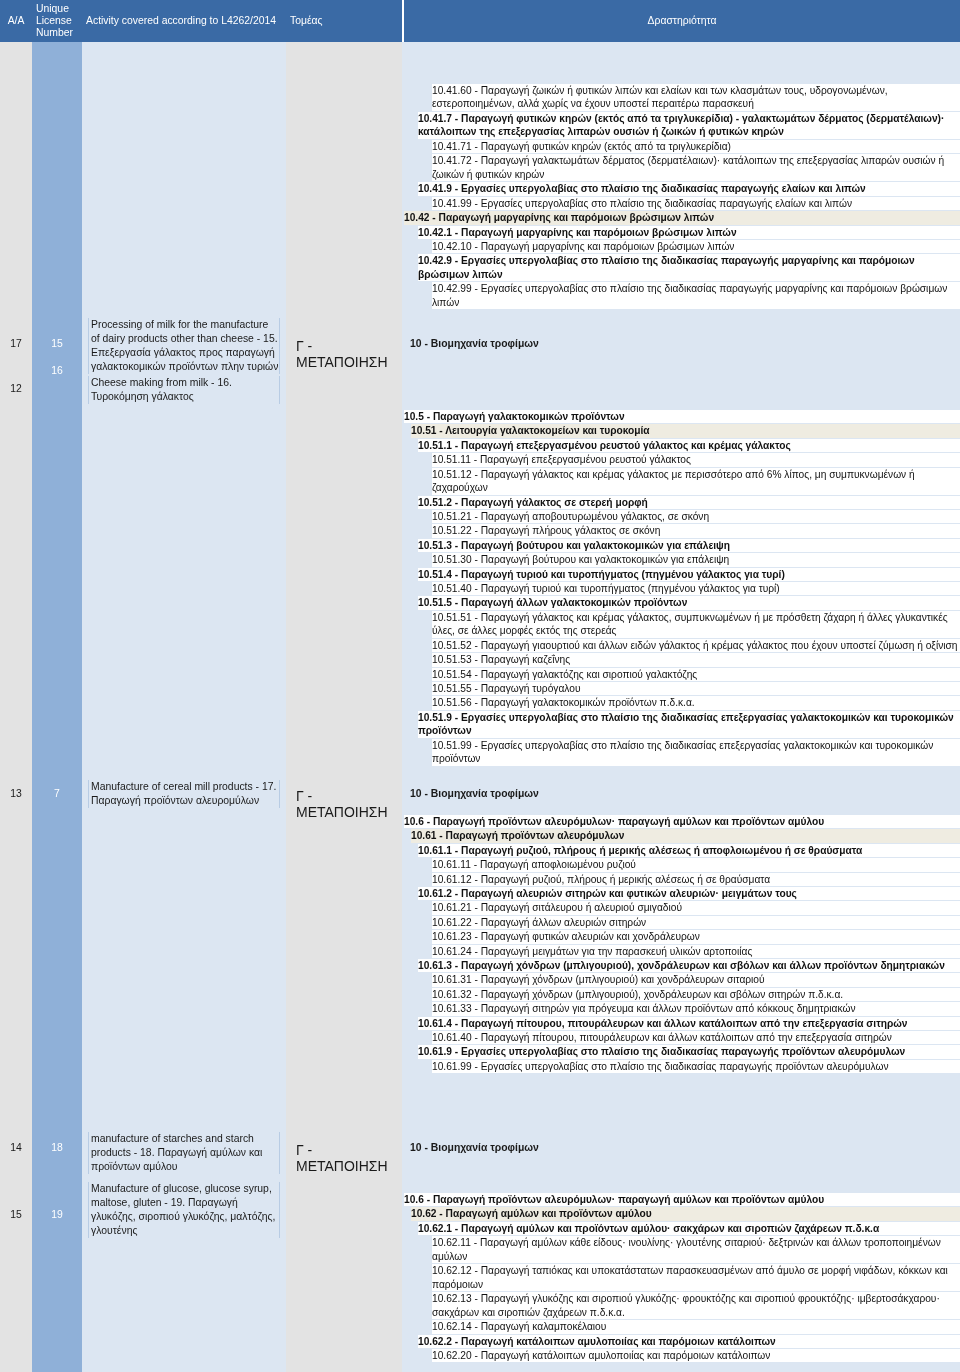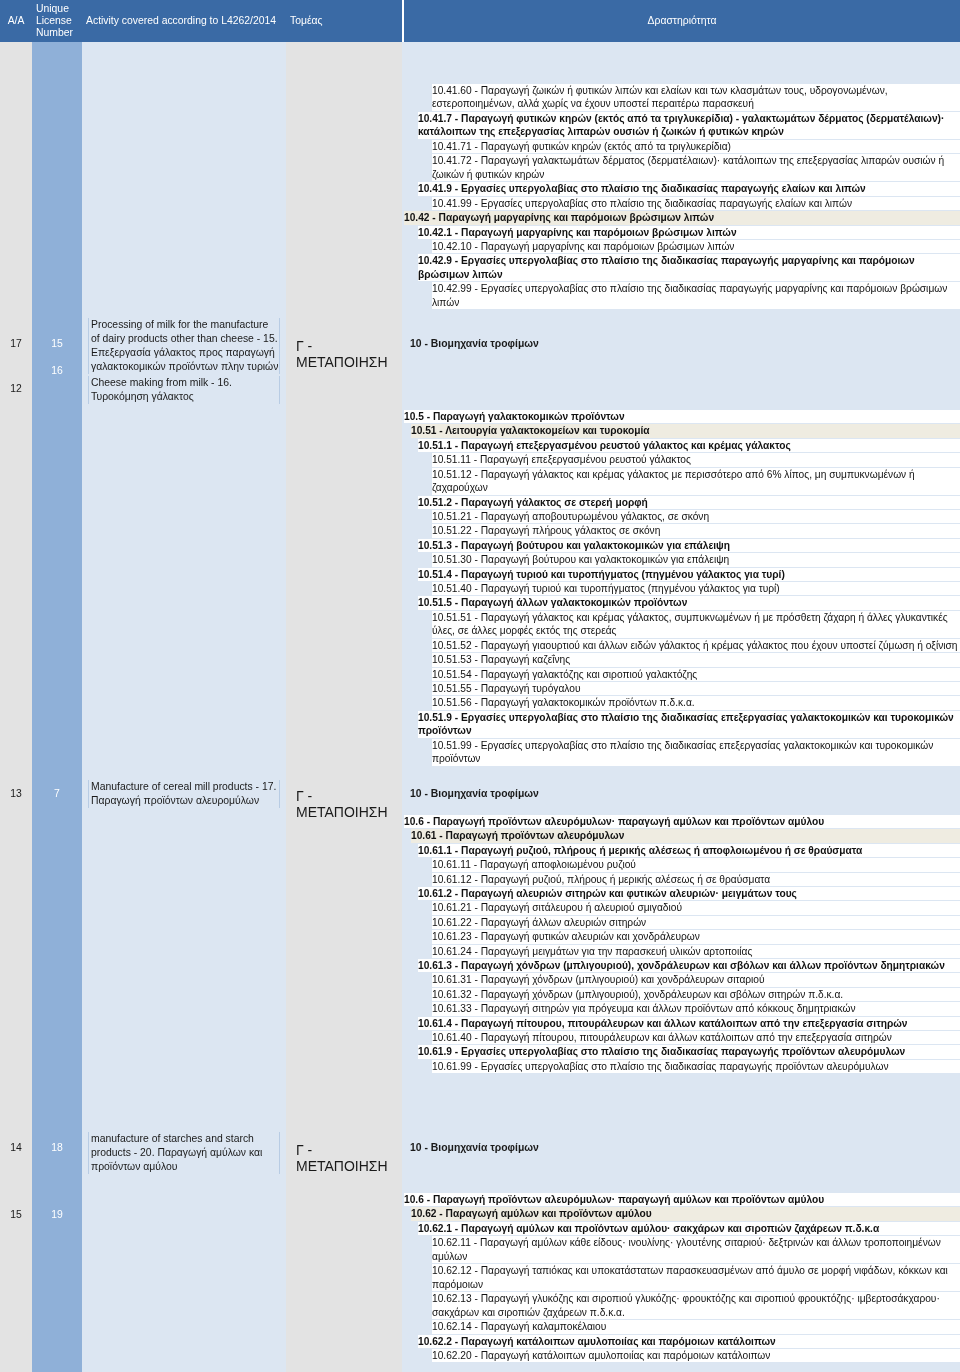--- a/index.html
+++ b/index.html
@@ -127,21 +127,22 @@
     <div class="cell lic-num" style="top:323px">16</div>
     <div class="cell lic-num" style="top:746px">7</div>
     <div class="cell lic-num" style="top:1100px">18</div>
     <div class="cell lic-num" style="top:1167px">19</div>
   </div>
 
   <div class="col col-act">
     <div class="cell act-text boxed" style="top:276px;">Processing of milk for the manufacture of dairy products other than cheese - 15. Επεξεργασία γάλακτος προς παραγωγή γαλακτοκομικών προϊόντων πλην τυριών</div>
     <div class="cell act-text boxed" style="top:334px;">Cheese making from milk - 16. Τυροκόμηση γάλακτος</div>
     <div class="cell act-text boxed" style="top:738px;">Manufacture of cereal mill products - 17. Παραγωγή προϊόντων αλευρομύλων</div>
-    <div class="cell act-text boxed" style="top:1090px;">manufacture of starches and starch products - 20. Παραγωγή αμύλων και προϊόντων αμύλου</div>
+    <div class="cell act-text boxed" style="top:1090px;">manufacture of starches and starch products - 18. Παραγωγή αμύλων και προϊόντων αμύλου</div>
+    <div class="cell act-text boxed" style="top:1140px;">Manufacture of glucose, glucose syrup, maltose, gluten - 19. Παραγωγή γλυκόζης, σιροπιού γλυκόζης, μαλτόζης, γλουτένης</div>
   </div>
 
   <div class="col col-sec">
     <div class="cell sec-text" style="top:296px">Γ - ΜΕΤΑΠΟΙΗΣΗ</div>
     <div class="cell sec-text" style="top:746px">Γ - ΜΕΤΑΠΟΙΗΣΗ</div>
     <div class="cell sec-text" style="top:1100px">Γ - ΜΕΤΑΠΟΙΗΣΗ</div>
   </div>
 
   <div class="col col-drast">
 

